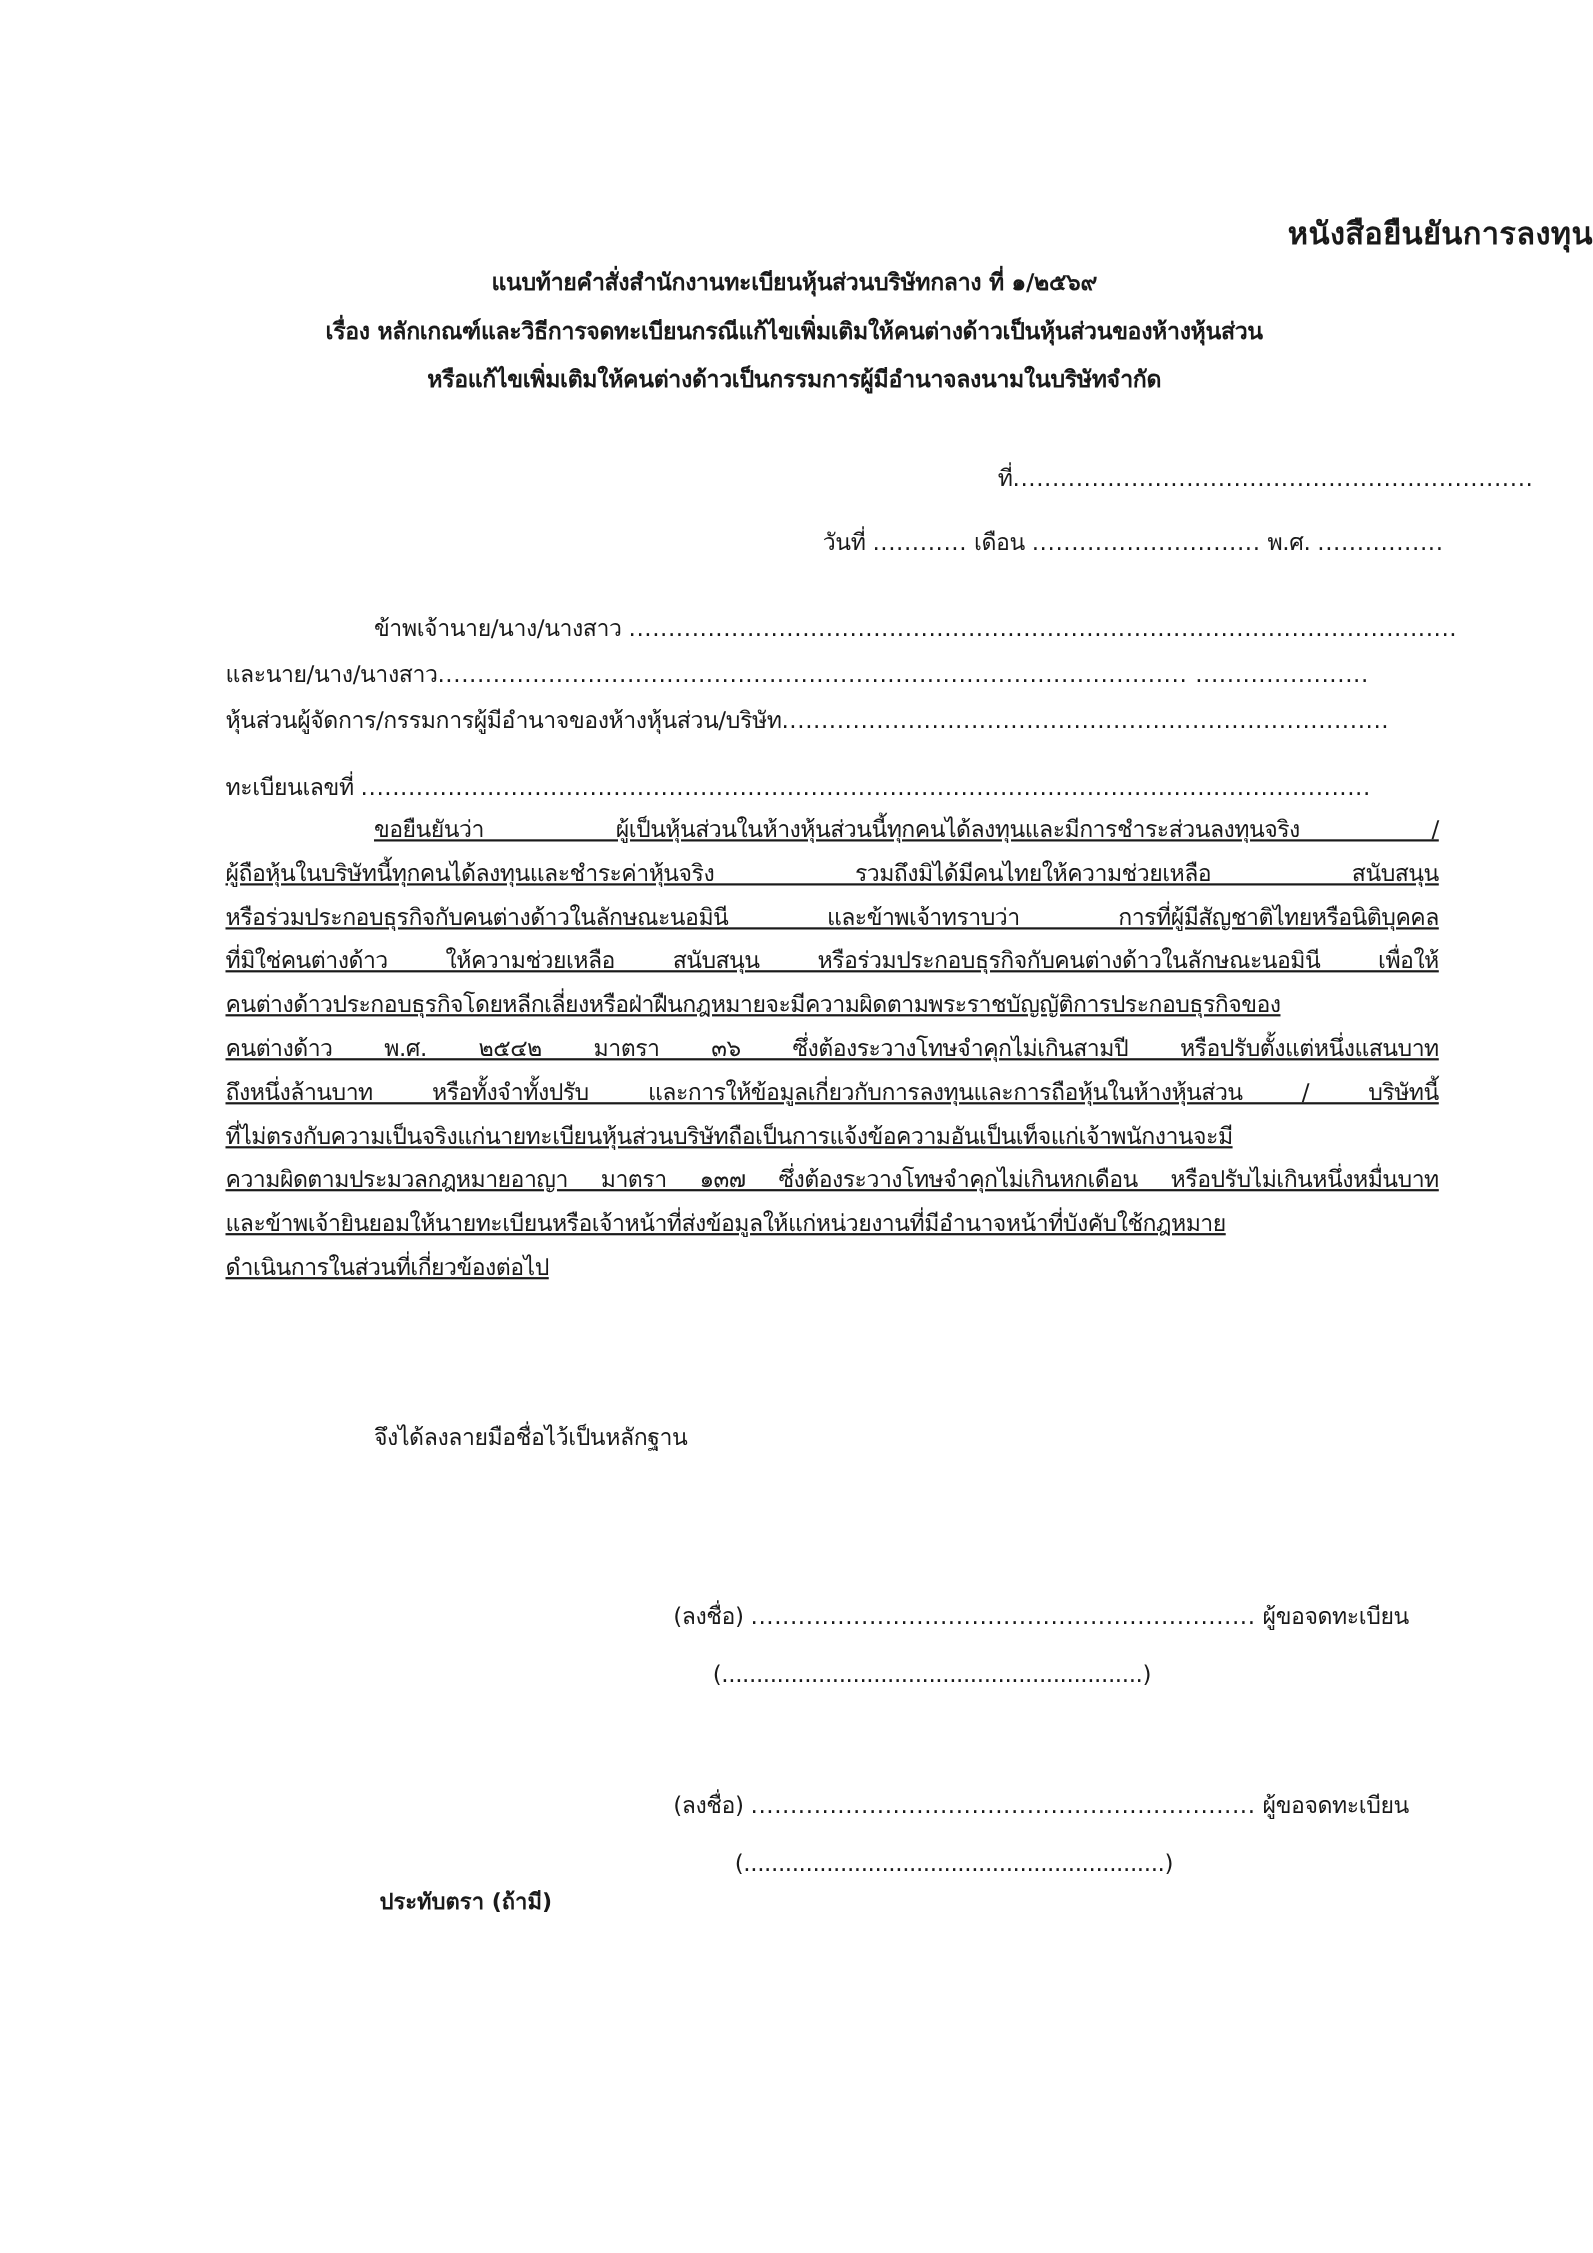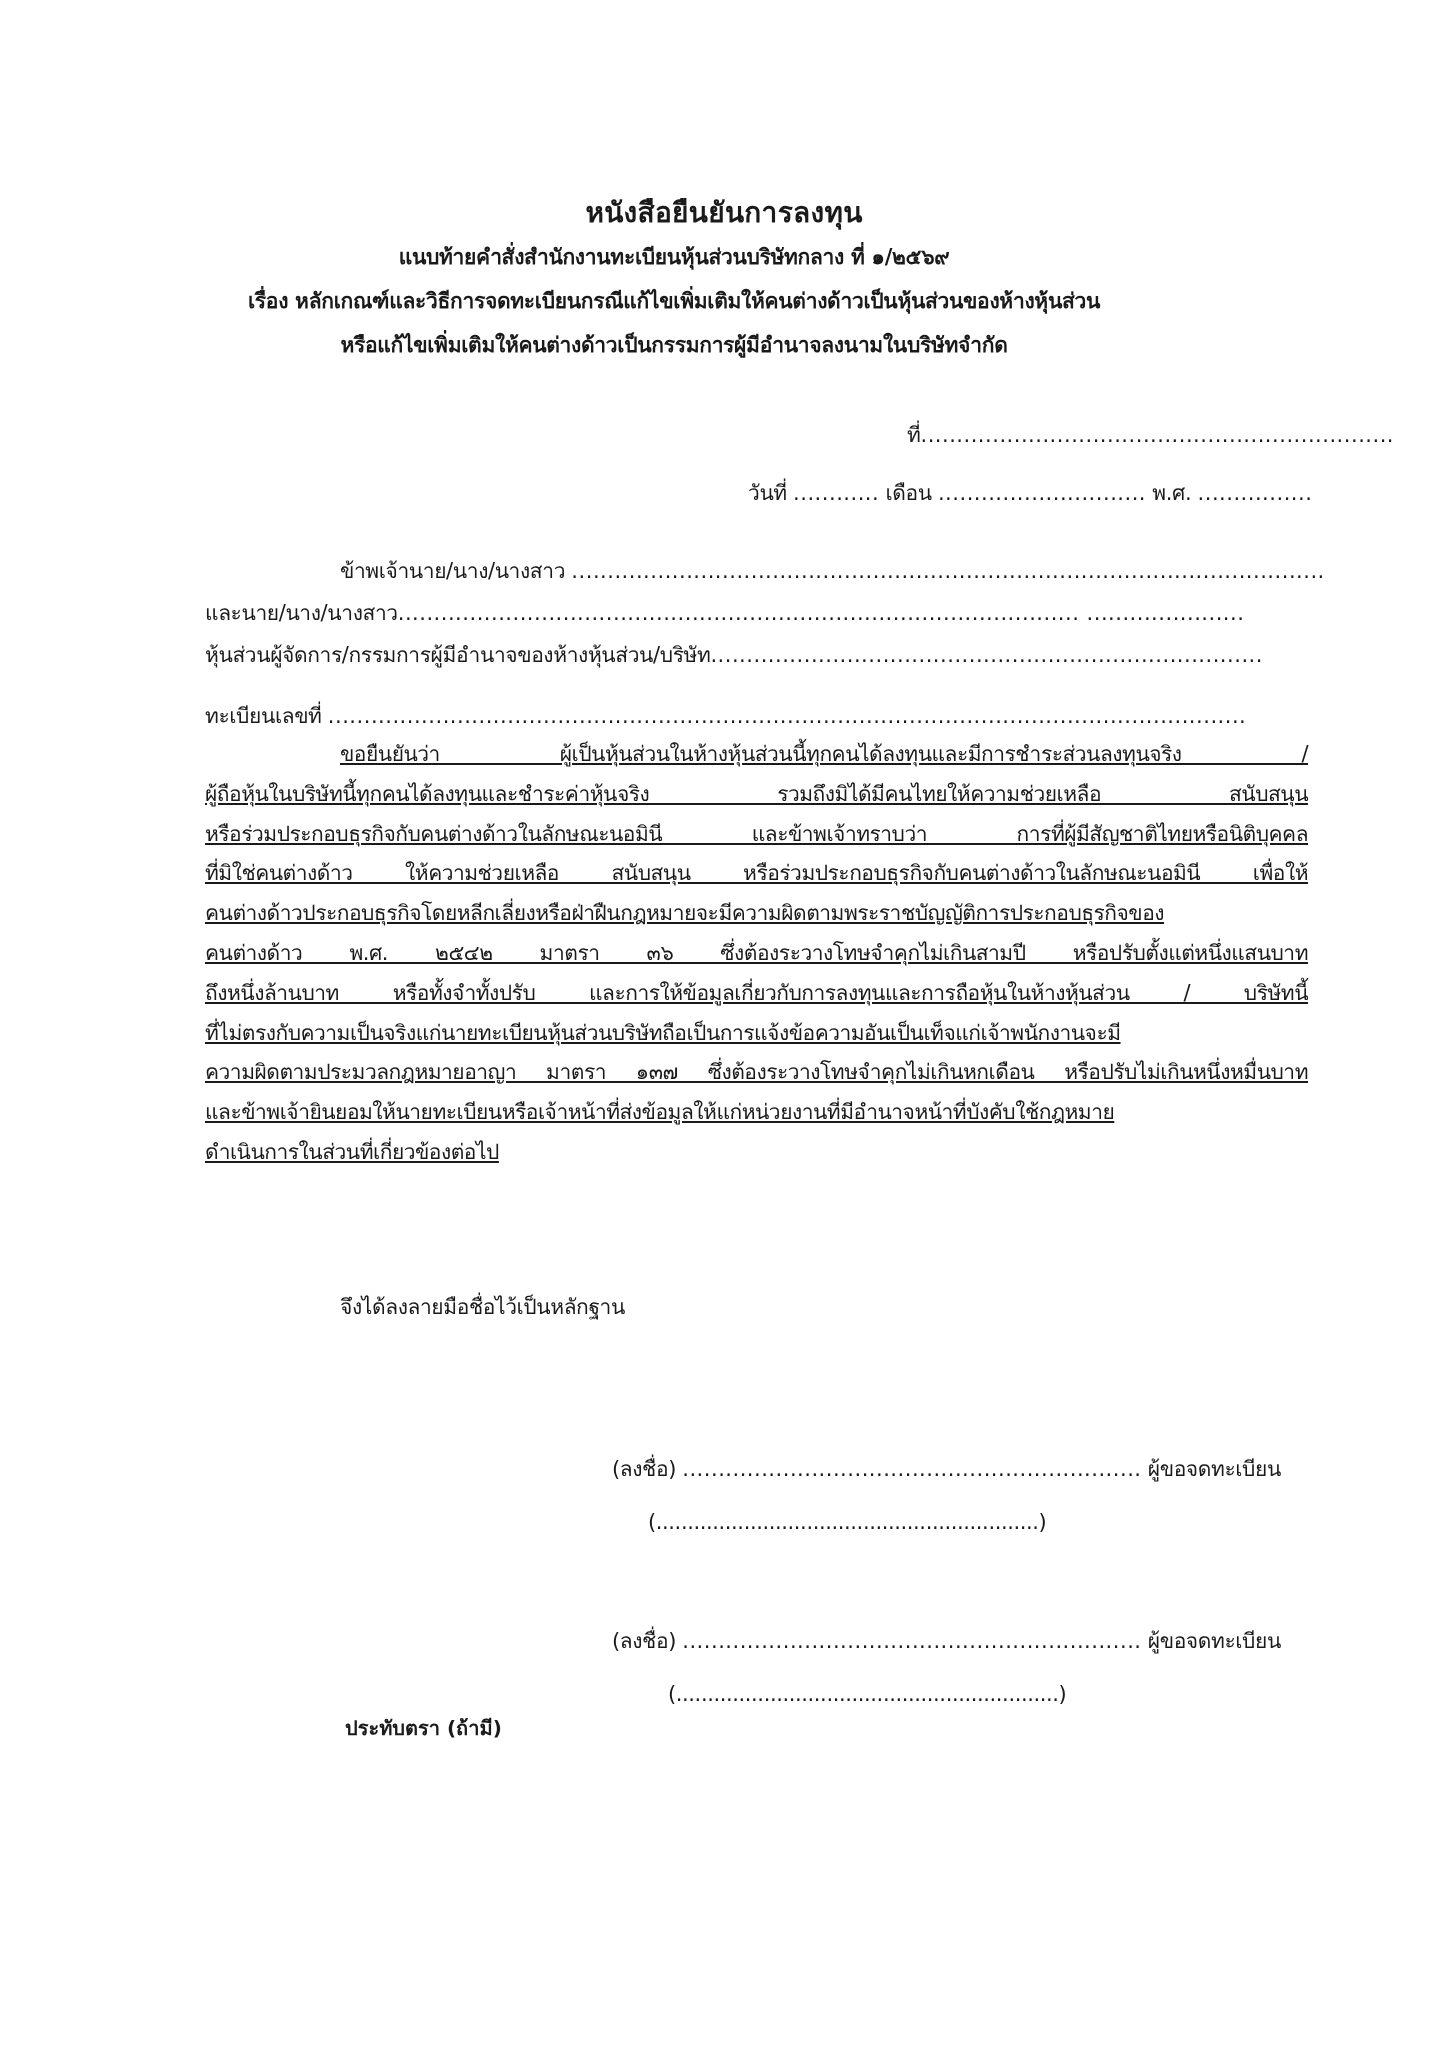--- a/index.html
+++ b/index.html
@@ -1,20 +1,20 @@
 <!DOCTYPE html>
 <html><head>
 <meta charset="utf-8">
 <style>
   html, body { margin: 0; padding: 0; background: #ffffff; }
   body { width: 1448px; height: 2048px; position: relative; overflow: hidden;
          font-family: "DejaVu Sans", "Liberation Sans", sans-serif; color: #1a1a1a; }
   .abs { position: absolute; white-space: nowrap; }
-  .title { left: 0; width: 1448px; text-align: center; font-weight: bold; font-size: 28px; top: 190px; letter-spacing: 0.3px; }
-  .sub { left: 0; width: 1348px; text-align: center; font-weight: bold; font-size: 21px; letter-spacing: -0.3px; }
+  .title { left: 0; width: 1448px; text-align: right; font-weight: bold; font-size: 28px; top: 190px; letter-spacing: 0.3px; }
+  .sub { left: 0; width: 1348px; text-align: center; font-weight: bold; font-size: 21px; letter-spacing: -0.3px; padding-left: 48px; }
   .line { font-size: 21px; letter-spacing: -0.4px; }
   .para { position: absolute; left: 205px; width: 1103px; top: 735px; font-size: 21px; letter-spacing: -0.5px; line-height: 39.8px; text-align: justify; text-decoration: underline; }
   .para .pl { display: block; white-space: nowrap; text-align-last: justify; text-align: justify; }
   .para .pl.first { padding-left: 135px; }
   .para .pl.last { text-align-last: left; }
   .dots { letter-spacing: 0.5px; }
   .stamp { font-size: 20px; font-weight: bold; }
 </style>
 </head>
 <body>

